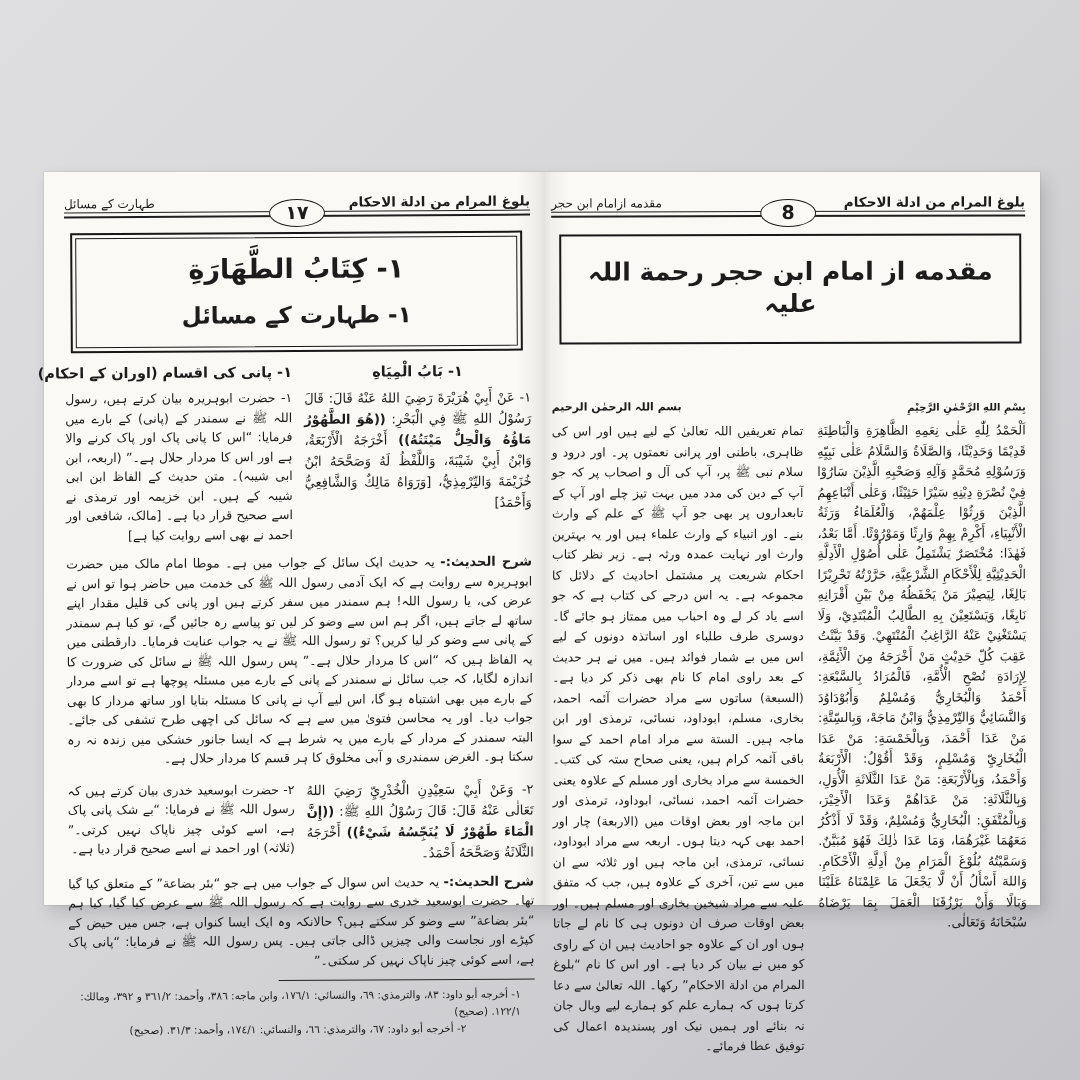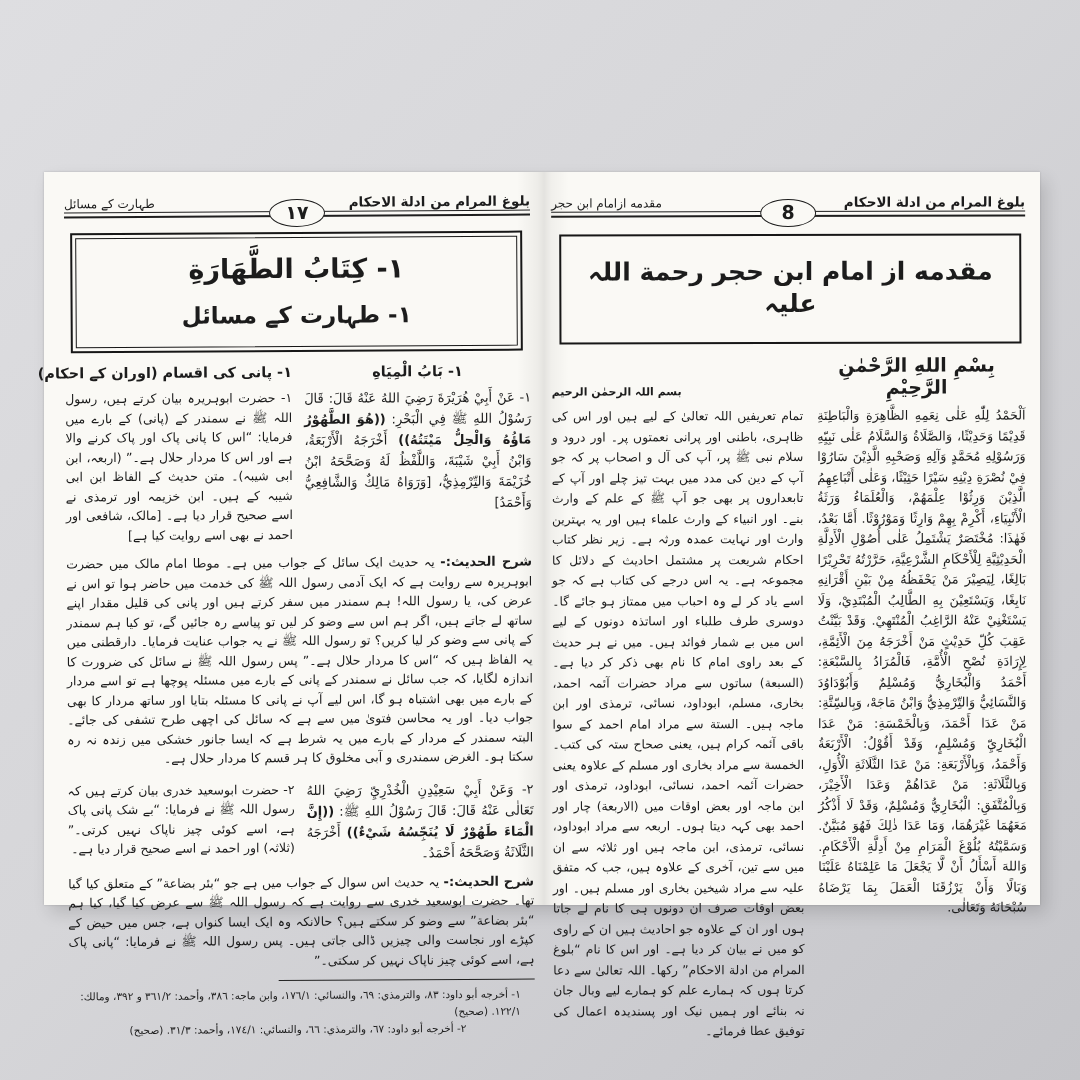--- a/index.html
+++ b/index.html
@@ -55,21 +55,21 @@
   .sharh-label{font-weight:bold;font-size:13px;}
 
   
   .footnote-rule{margin-top:10px;border-top:1.6px solid #222;width:55%;margin-left:auto;}
   .footnotes{margin-top:6px;font-size:10.5px;line-height:17px;padding:0 14px 0 6px;}
   .footnote-line{text-align:right;}
   .footnote-line + .footnote-line{text-align:center;}
 
   
   .bismillah-row{display:flex;gap:12px;margin-top:10px;align-items:flex-end;}
-  .bismillah-arabic{flex:0 0 46%;text-align:center;font-size:19px;font-weight:bold;}
+  .bismillah-arabic{flex:0 0 46%;font-size:10px;font-weight:bold;margin-top:48px;}
   .bismillah-urdu{flex:1;text-align:left;font-size:11px;font-weight:bold;margin-top:8px;}
   .muqaddima-cols{display:flex;gap:14px;margin-top:8px;}
   .muq-arabic{flex:0 0 44%;font-size:12.8px;line-height:20.5px;text-align:justify;font-weight:500;}
   .muq-urdu{flex:1;font-size:12.3px;line-height:20.5px;text-align:justify;}
 </style>
 </head>
 <body>
 
 <div class="book">
 

